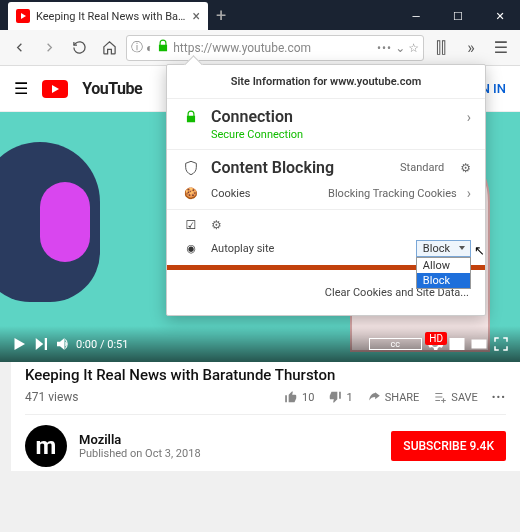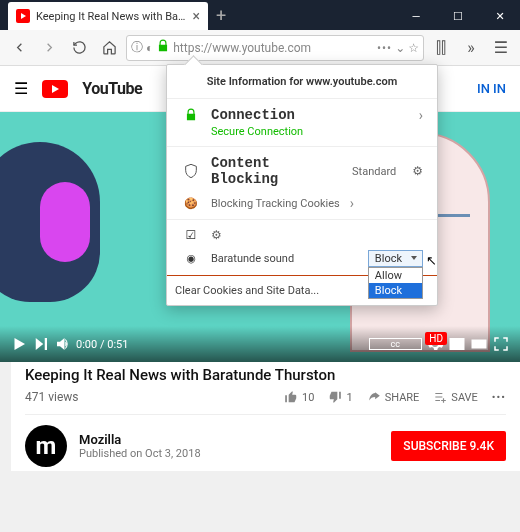--- a/index.html
+++ b/index.html
@@ -50,43 +50,43 @@
 .stat { display:flex; align-items:center; gap:4px; cursor:pointer; font-size:11px; text-transform:uppercase; }
 .stat svg { width:14px; height:14px; fill:#888; }
 
 .channel-row { display:flex; align-items:center; gap:12px; padding-top:10px; }
 .avatar { width:42px; height:42px; border-radius:50%; background:#000; color:#fff; display:flex; align-items:center; justify-content:center; font-size:24px; font-weight:700; }
 .ch-info { flex:1; }
 .ch-name { font-size:13px; font-weight:600; color:#111; }
 .ch-date { font-size:11px; color:#777; }
 .subscribe { background:#ff0000; color:#fff; padding:8px 12px; font-size:12px; font-weight:500; border:none; border-radius:2px; cursor:pointer; }
 
-.popup { position:absolute; top:64px; left:166px; width:272px; background:#fff; border:1px solid #ccc; box-shadow:0 4px 16px rgba(0,0,0,0.25); border-radius:2px; font-size:12px; color:#333; z-index:100; }
+.popup { position:absolute; top:64px; left:166px; width:320px; background:#fff; border:1px solid #ccc; box-shadow:0 4px 16px rgba(0,0,0,0.25); border-radius:2px; font-size:12px; color:#333; z-index:100; }
 .popup::before { content:""; position:absolute; top:-7px; left:20px; width:12px; height:12px; background:#fff; border-left:1px solid #ccc; border-top:1px solid #ccc; transform:rotate(45deg); }
 .popup-header { text-align:center; padding:10px; font-weight:600; font-size:11px; }
 .popup-section { padding:8px 14px; border-top:1px solid #eee; }
 .sec-row { display:flex; align-items:center; gap:10px; }
 .sec-icon { width:20px; display:flex; justify-content:center; }
-.sec-title { font-weight:600; font-size:14px; flex:1;font-family:Liberation Mono, monospace; }
+.sec-title { font-weight:600; font-size:16px; flex:1; }
 .sec-sub { font-size:11px; color:#12bc00; margin-left:30px; margin-top:2px; }
 .sec-desc { font-size:11px; color:#888; margin-left:30px; margin-top:2px; }
 .chev { color:#888; font-size:14px; cursor:pointer; }
 .sec-tag { font-size:11px; color:#666; margin-right:6px; }
 .gear { color:#666; cursor:pointer; }
 .sub-row { display:flex; align-items:center; gap:10px; margin-top:8px; font-size:11px; }
 .sub-row .label { flex:1; color:#444; }
 .sub-value { color:#666; }
 .perm-select { position:relative; }
 .select-box { border:1px solid #7aa7d7; background:#eef5fc; padding:1px 20px 1px 6px; font-size:11px; cursor:pointer; position:relative; }
 .select-box::after { content:""; position:absolute; right:5px; top:5px; border-left:3px solid transparent; border-right:3px solid transparent; border-top:4px solid #555; }
 .dropdown { position:absolute; top:17px; left:0; right:0; background:#fff; border:1px solid #999; z-index:10; }
 .dd-item { padding:1px 6px; font-size:11px; cursor:pointer; }
 .dd-item.sel { background:#1e6fdb; color:#fff; }
 .cursor-arrow { position:absolute; right:-14px; top:3px; font-size:13px; color:#000; pointer-events:none; }
-.popup-footer { text-align:left; padding:8px; border-top:1px solid #c2410c; color:#444; cursor:pointer; font-size:11px; }
+.popup-footer { text-align:right; padding:16px; border-top:5px solid #c2410c; color:#444; cursor:pointer; font-size:11px; }
 .lock-icon { width:14px; height:16px; }
 .shield-icon { width:16px; height:18px; }
 </style>
 </head>
 <body>
 
 <div class="titlebar">
   <div class="tab">
     <span class="favicon"></span>
     <span class="tab-title">Keeping It Real News with Ba...</span>
@@ -266,33 +266,34 @@
           <svg class="shield-icon" viewBox="0 0 24 24" fill="none" stroke="#555" stroke-width="1.5">
             <path d="M12 2l8 3v6c0 5-3 9-8 11-5-2-8-6-8-11V5l8-3z"></path>
           </svg>
         </span>
       <span class="sec-title">Content Blocking</span>
       <span class="sec-tag">Standard</span>
       <span class="gear">⚙</span>
     </div>
     <div class="sub-row">
       <span class="sec-icon">🍪</span>
+      <span class="label">Cookies</span>
       <span class="sub-value">Blocking Tracking Cookies</span>
       <span class="chev">›</span>
     </div>
   </div>
 
   <div class="popup-section">
     <div class="sec-row">
       <span class="sec-icon">☑</span>
       <span class="gear">⚙</span>
     </div>
     <div class="sub-row">
       <span class="sec-icon">◉</span>
-      <span class="label">Baratunde sound</span>
+      <span class="label">Autoplay site</span>
       <div class="perm-select">
         <div class="select-box">Block</div>
         <div class="dropdown">
           <div class="dd-item">Allow</div>
           <div class="dd-item sel">Block</div>
         </div>
         <span class="cursor-arrow">↖</span>
       </div>
     </div>
   </div>

